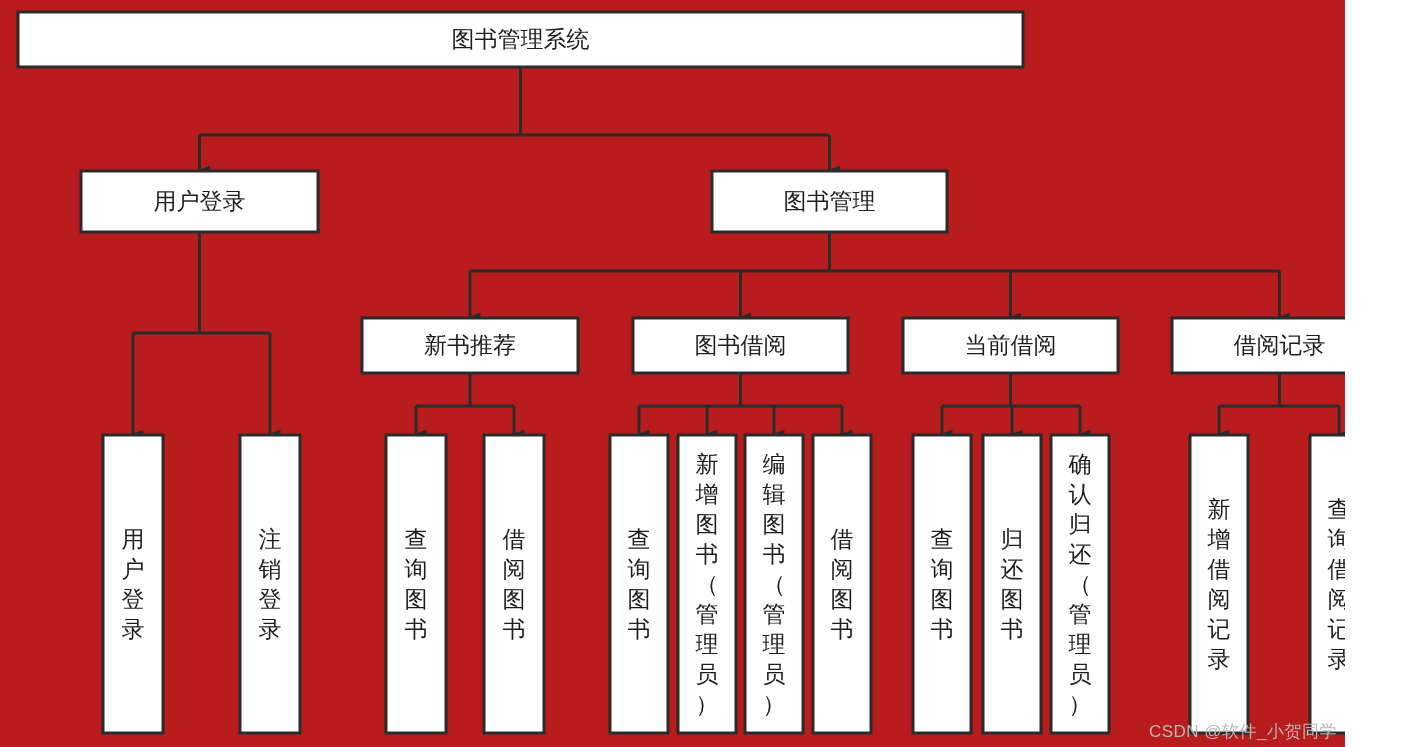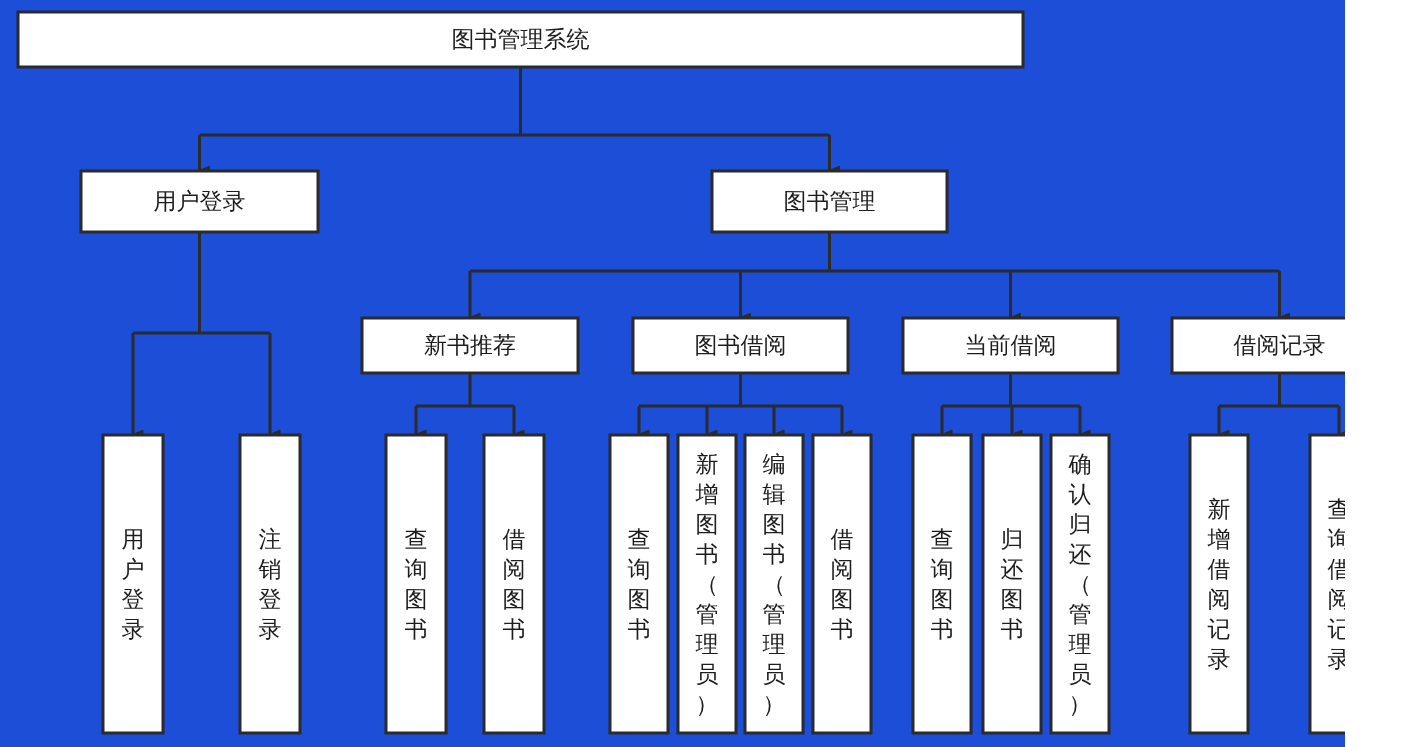--- a/index.html
+++ b/index.html
@@ -8,21 +8,21 @@
     padding: 0;
     background: #ffffff;
   }
   body {
     font-family: "Liberation Sans", "DejaVu Sans", sans-serif;
   }
   #canvas {
     position: relative;
     width: 1345px;
     height: 747px;
-    background: #1d4ed8;
+    background: #b91c1c;
     overflow: hidden;
   }
   svg#diagram {
     position: absolute;
     left: 0;
     top: 0;
     width: 1405px;
     height: 747px;
     display: block;
   }
@@ -197,13 +197,14 @@
         <g>
           <rect x="1190" y="435" width="58" height="298" class="node-rect"></rect>
           <text x="1219" y="517" class="node-label-v"><tspan x="1219" dy="0">新</tspan><tspan x="1219" dy="30">增</tspan><tspan x="1219" dy="30">借</tspan><tspan x="1219" dy="30">阅</tspan><tspan x="1219" dy="30">记</tspan><tspan x="1219" dy="30">录</tspan></text>
         </g>
         <g>
           <rect x="1310" y="435" width="58" height="298" class="node-rect"></rect>
           <text x="1339" y="517" class="node-label-v"><tspan x="1339" dy="0">查</tspan><tspan x="1339" dy="30">询</tspan><tspan x="1339" dy="30">借</tspan><tspan x="1339" dy="30">阅</tspan><tspan x="1339" dy="30">记</tspan><tspan x="1339" dy="30">录</tspan></text>
         </g>
       </g>
   </svg>
+  <div class="watermark">CSDN @软件_小贺同学</div>
 </div>
 
 </body></html>

